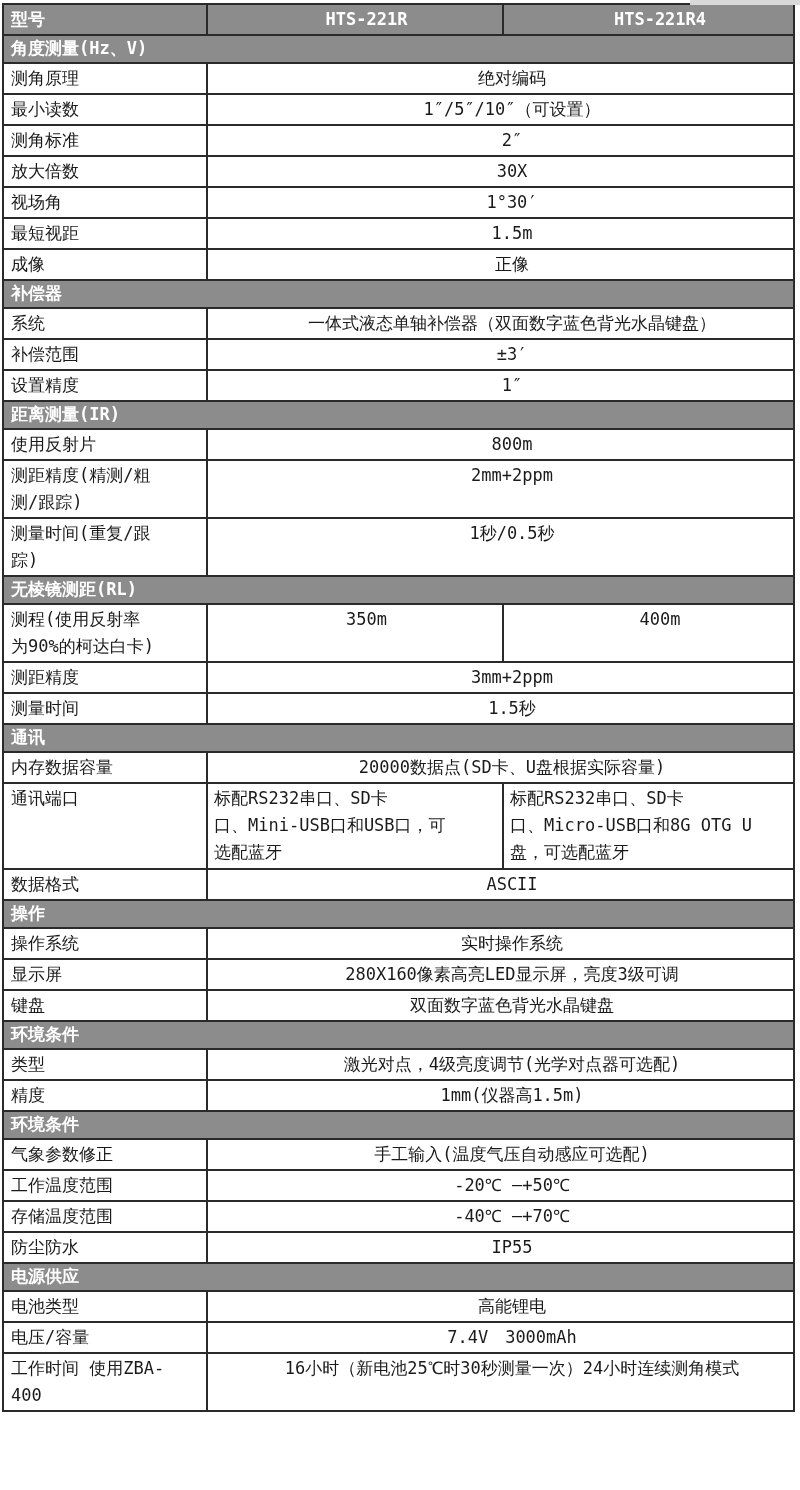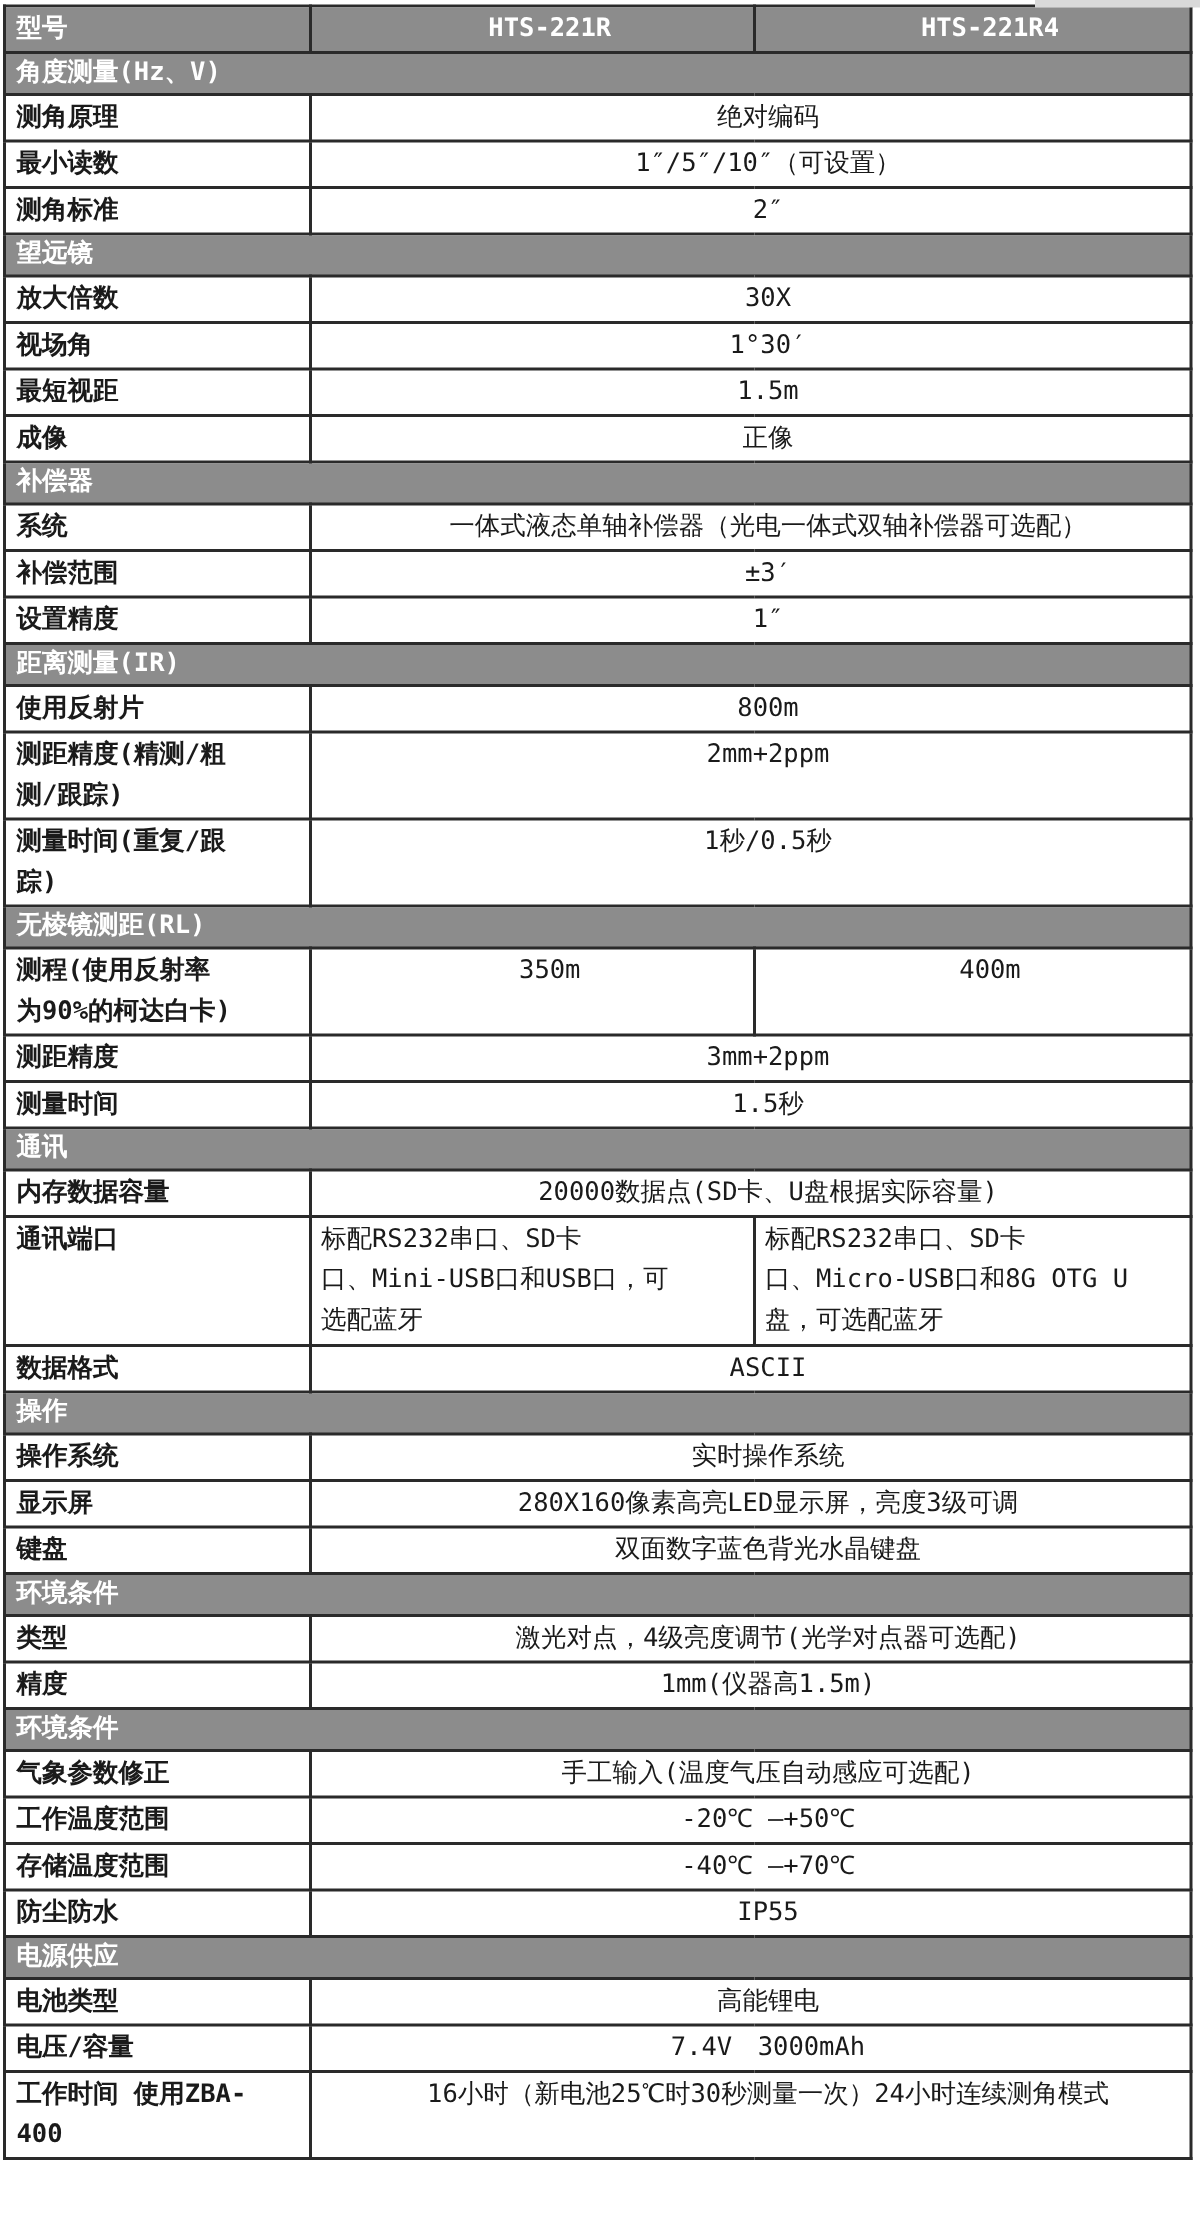--- a/index.html
+++ b/index.html
@@ -37,21 +37,21 @@
     font-size: 17px;
     color: #1a1a1a;
     vertical-align: top;
     padding: 1px 5px;
     line-height: 27px;
     overflow: hidden;
   }
   td.lbl {
     text-align: left;
     padding-left: 7px;
-    font-weight: bold;
+    font-weight: normal;
     white-space: pre-wrap;
   }
   td.val {
     text-align: center;
     white-space: pre-wrap;
     padding-left: 28px;
   }
   td.val.left {
     text-align: left;
     padding-left: 6px;
@@ -101,23 +101,20 @@
         <td class="val" colspan="2">绝对编码</td>
       </tr>
       <tr class="datarow">
         <td class="lbl">最小读数</td>
         <td class="val" colspan="2">1″/5″/10″（可设置）</td>
       </tr>
       <tr class="datarow">
         <td class="lbl">测角标准</td>
         <td class="val" colspan="2">2″</td>
       </tr>
-      <tr class="section">
-        <td class="sec" colspan="3">望远镜</td>
-      </tr>
       <tr class="datarow">
         <td class="lbl">放大倍数</td>
         <td class="val" colspan="2">30X</td>
       </tr>
       <tr class="datarow">
         <td class="lbl">视场角</td>
         <td class="val" colspan="2">1°30′</td>
       </tr>
       <tr class="datarow">
         <td class="lbl">最短视距</td>
@@ -125,21 +122,21 @@
       </tr>
       <tr class="datarow">
         <td class="lbl">成像</td>
         <td class="val" colspan="2">正像</td>
       </tr>
       <tr class="section">
         <td class="sec" colspan="3">补偿器</td>
       </tr>
       <tr class="datarow">
         <td class="lbl">系统</td>
-        <td class="val" colspan="2">一体式液态单轴补偿器（光电一体式双轴补偿器可选配）</td>
+        <td class="val" colspan="2">一体式液态单轴补偿器（双面数字蓝色背光水晶键盘）</td>
       </tr>
       <tr class="datarow">
         <td class="lbl">补偿范围</td>
         <td class="val" colspan="2">±3′</td>
       </tr>
       <tr class="datarow">
         <td class="lbl">设置精度</td>
         <td class="val" colspan="2">1″</td>
       </tr>
       <tr class="section">

